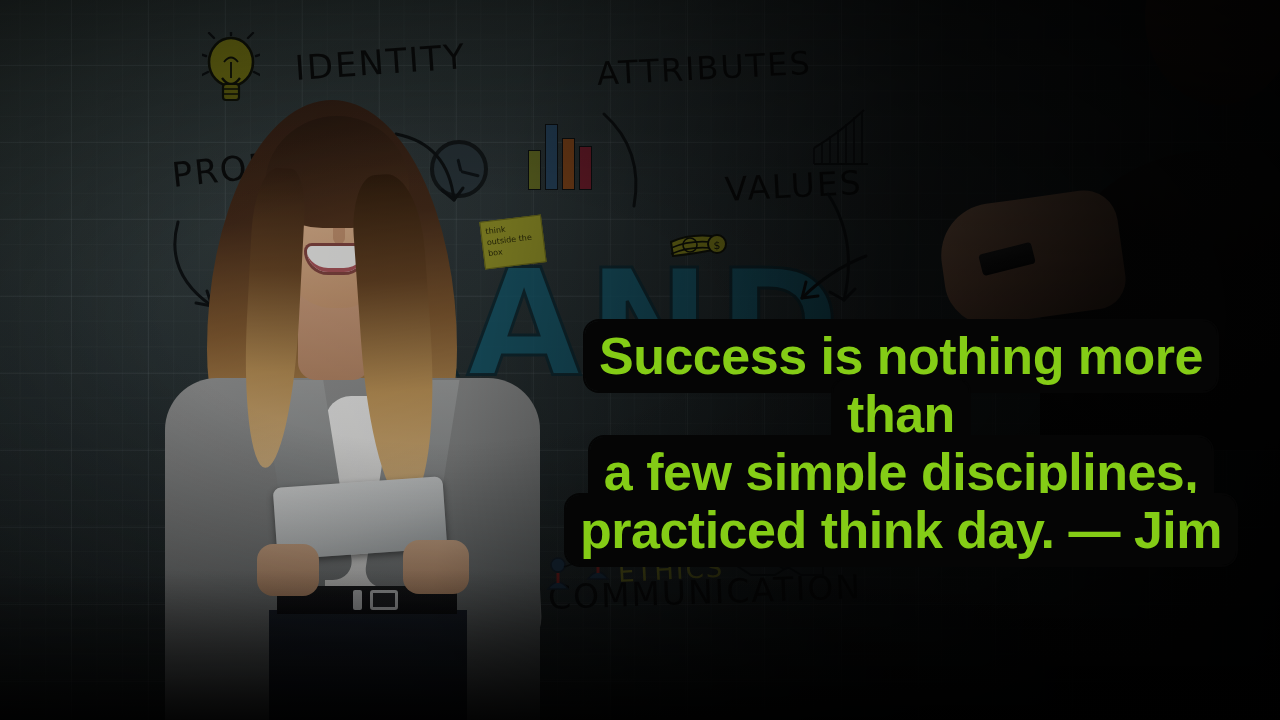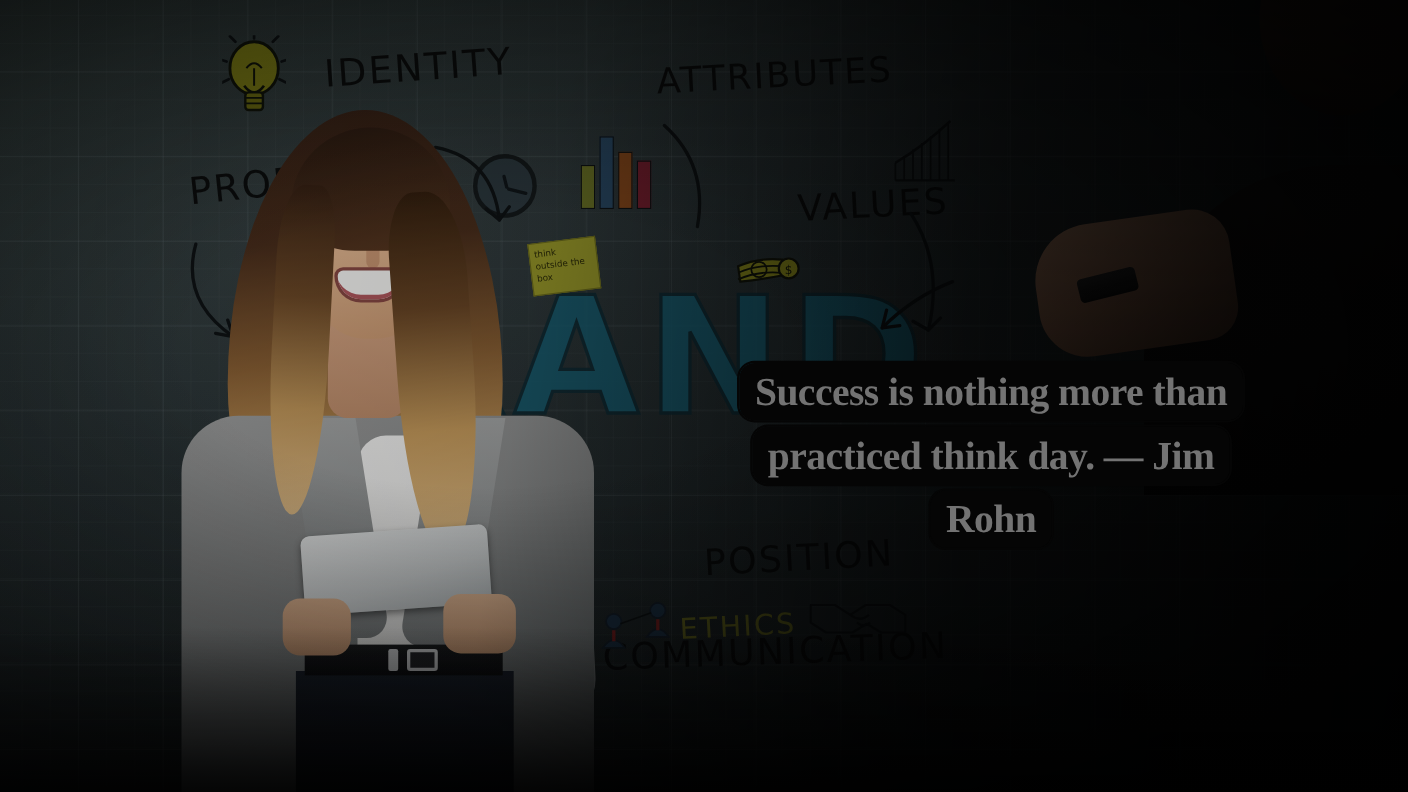--- a/index.html
+++ b/index.html
@@ -232,25 +232,25 @@
   .bottomfade{
     position:absolute;left:0;right:0;bottom:0;height:150px;pointer-events:none;
     background:linear-gradient(180deg, rgba(0,0,0,0) 0%, rgba(0,0,0,.55) 70%, rgba(0,0,0,.85) 100%);
   }
 
   
   .quote{
     position:absolute;
     left:545px;top:327px;width:712px;
     text-align:center;
-    font-family:Liberation Serif, serif;
+    font-family:Liberation Sans, sans-serif;
     font-weight:bold;
-    font-size:36px;
+    font-size:52px;
     line-height:58px;
-    color:#737373;
+    color:#84cc16;
     letter-spacing:-0.5px;
   }
   .quote span{
     background:#050505;
     -webkit-box-decoration-break:clone;
     box-decoration-break:clone;
     padding:6px 14px;
     border-radius:14px;
     box-shadow:0 0 0 2px #050505;
   }
@@ -419,17 +419,17 @@
     <div class="sub-part hand-l"></div>
     <div class="sub-part hand-r"></div>
   </div>
 
   <div class="grade"></div>
   <div class="vignette"></div>
   <div class="bottomfade"></div>
 
   <div class="quote">
     <div><span>Success is nothing more than</span></div>
+    <div><span>a few simple disciplines,</span></div>
     <div><span>practiced think day. — Jim</span></div>
-    <div><span>Rohn</span></div>
   </div>
 
 </div>
 
 </body></html>

